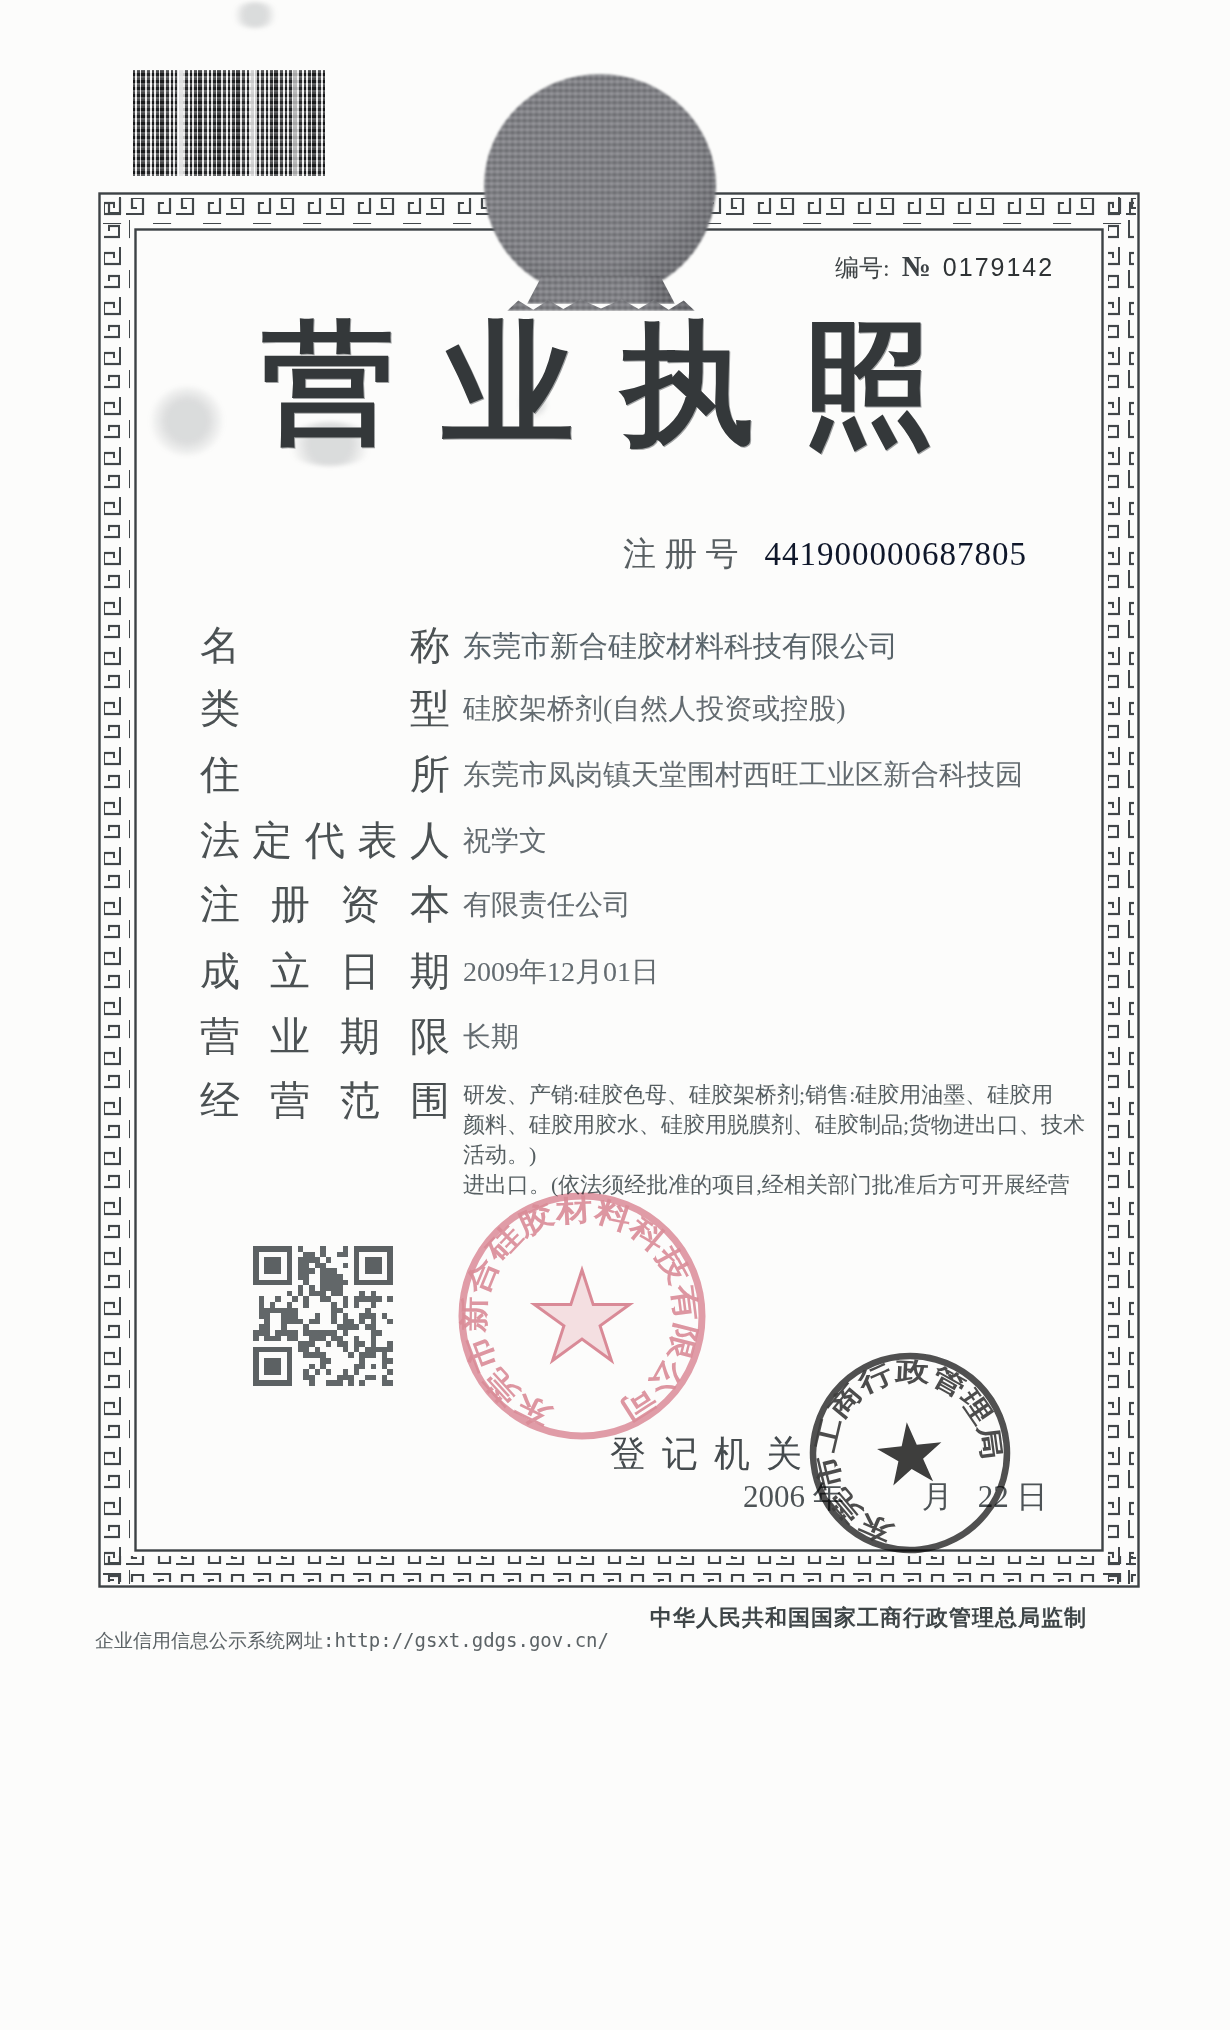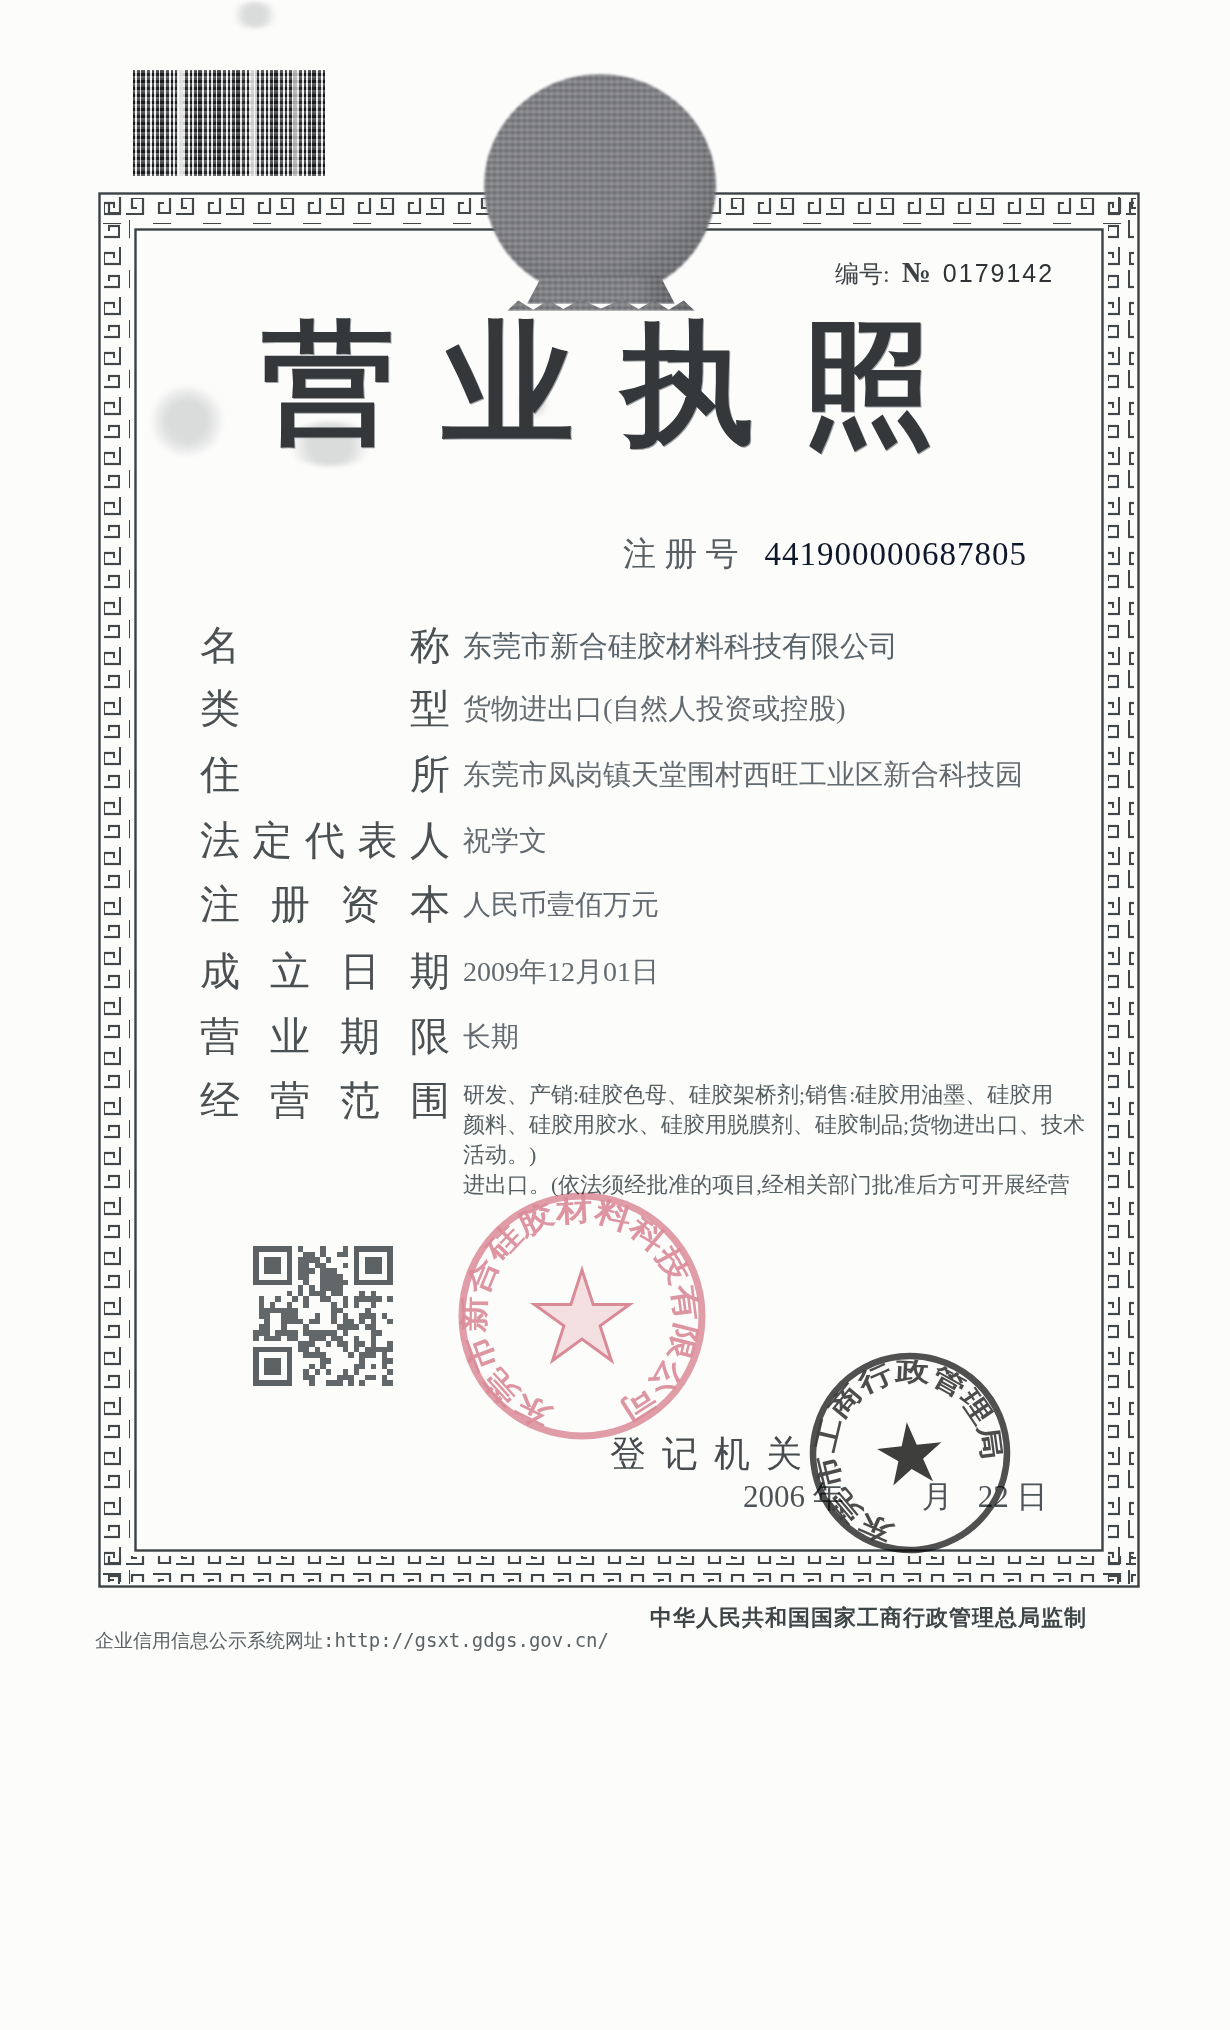--- a/index.html
+++ b/index.html
@@ -22,21 +22,21 @@
   .emblem-tex{background:
       repeating-linear-gradient(0deg,rgba(255,255,255,.22) 0 2px,rgba(0,0,0,.10) 2px 4px,rgba(255,255,255,.12) 4px 6px),
       repeating-linear-gradient(90deg,rgba(255,255,255,.10) 0 3px,rgba(0,0,0,.06) 3px 6px),
       radial-gradient(circle at 42% 36%,#70727c 0 55%,#5d5f69 75%,#4f515b 100%);
     filter:blur(.8px) saturate(.55);}
 
   
   .frame{left:98px;top:192px;}
 
   
-  .serial{left:835px;top:256px;width:260px;display:flex;align-items:baseline;gap:12px;}
+  .serial{left:835px;top:250px;width:260px;display:flex;align-items:baseline;gap:12px;}
   .serial .lab{font-size:24px;color:#3f4446;}
   .serial .no{font-size:29px;font-weight:bold;}
   .serial .num{font-family:Liberation Sans, sans-serif;font-size:25px;letter-spacing:2px;color:#2e3234;}
 
   
   .title{left:0;top:296px;width:1196px;display:flex;justify-content:center;gap:48px;
          font-size:132px;font-weight:900;color:#34383a;font-family:"DejaVu Sans","Liberation Sans",sans-serif;
          text-shadow:1px 1px 0 rgba(52,56,58,.45);}
 
   
@@ -129,21 +129,21 @@
         <span>名</span>
         <span>称</span>
       </div>
     <div class="fvalue big">东莞市新合硅胶材料科技有限公司</div>
   </div>
   <div class="abs row" style="top:681px">
     <div class="flabel">
         <span>类</span>
         <span>型</span>
       </div>
-    <div class="fvalue">货物进出口(自然人投资或控股)</div>
+    <div class="fvalue">硅胶架桥剂(自然人投资或控股)</div>
   </div>
   <div class="abs row" style="top:747px">
     <div class="flabel">
         <span>住</span>
         <span>所</span>
       </div>
     <div class="fvalue">东莞市凤岗镇天堂围村西旺工业区新合科技园</div>
   </div>
   <div class="abs row" style="top:813px">
     <div class="flabel">
@@ -155,21 +155,21 @@
       </div>
     <div class="fvalue">祝学文</div>
   </div>
   <div class="abs row" style="top:877px">
     <div class="flabel">
         <span>注</span>
         <span>册</span>
         <span>资</span>
         <span>本</span>
       </div>
-    <div class="fvalue">人民币壹佰万元</div>
+    <div class="fvalue">有限责任公司</div>
   </div>
   <div class="abs row" style="top:944px">
     <div class="flabel">
         <span>成</span>
         <span>立</span>
         <span>日</span>
         <span>期</span>
       </div>
     <div class="fvalue">2009年12月01日</div>
   </div>

